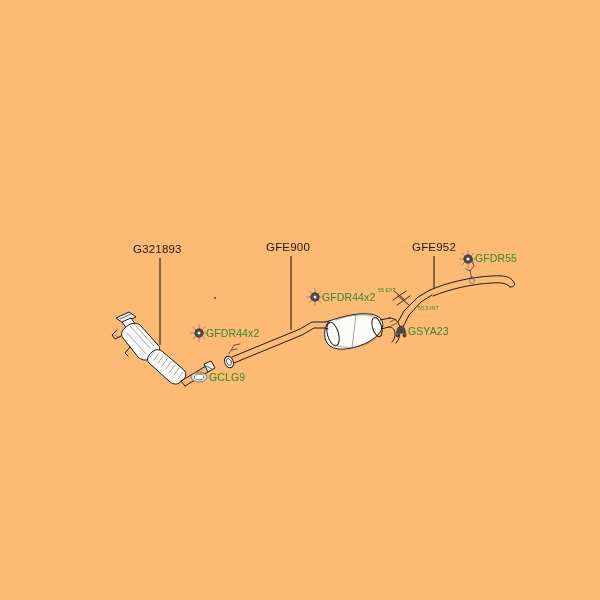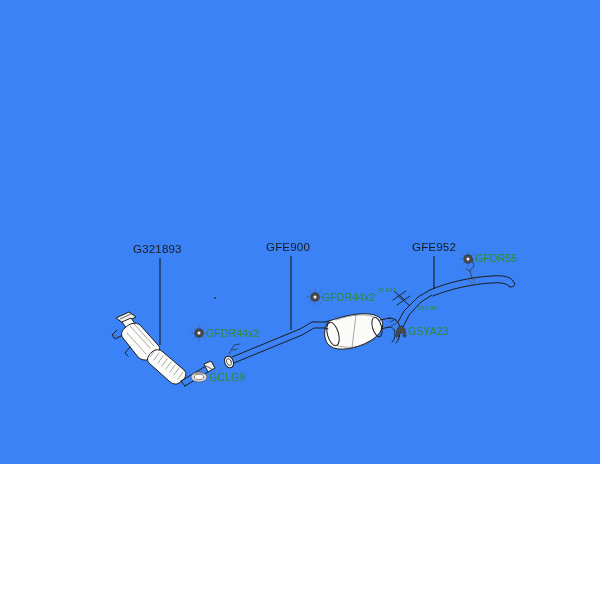--- a/index.html
+++ b/index.html
@@ -7,22 +7,22 @@
     margin: 0;
     padding: 0;
     background: #ffffff;
   }
   body {
     font-family: "Liberation Sans", sans-serif;
   }
   #diagram-root {
     position: relative;
     width: 600px;
-    height: 464px;
-    background: #3b82f6;
+    height: 600px;
+    background: #fdba74;
     overflow: hidden;
   }
   #diagram-svg {
     position: absolute;
     left: 0;
     top: 0;
     width: 600px;
     height: 600px;
     display: block;
   }

